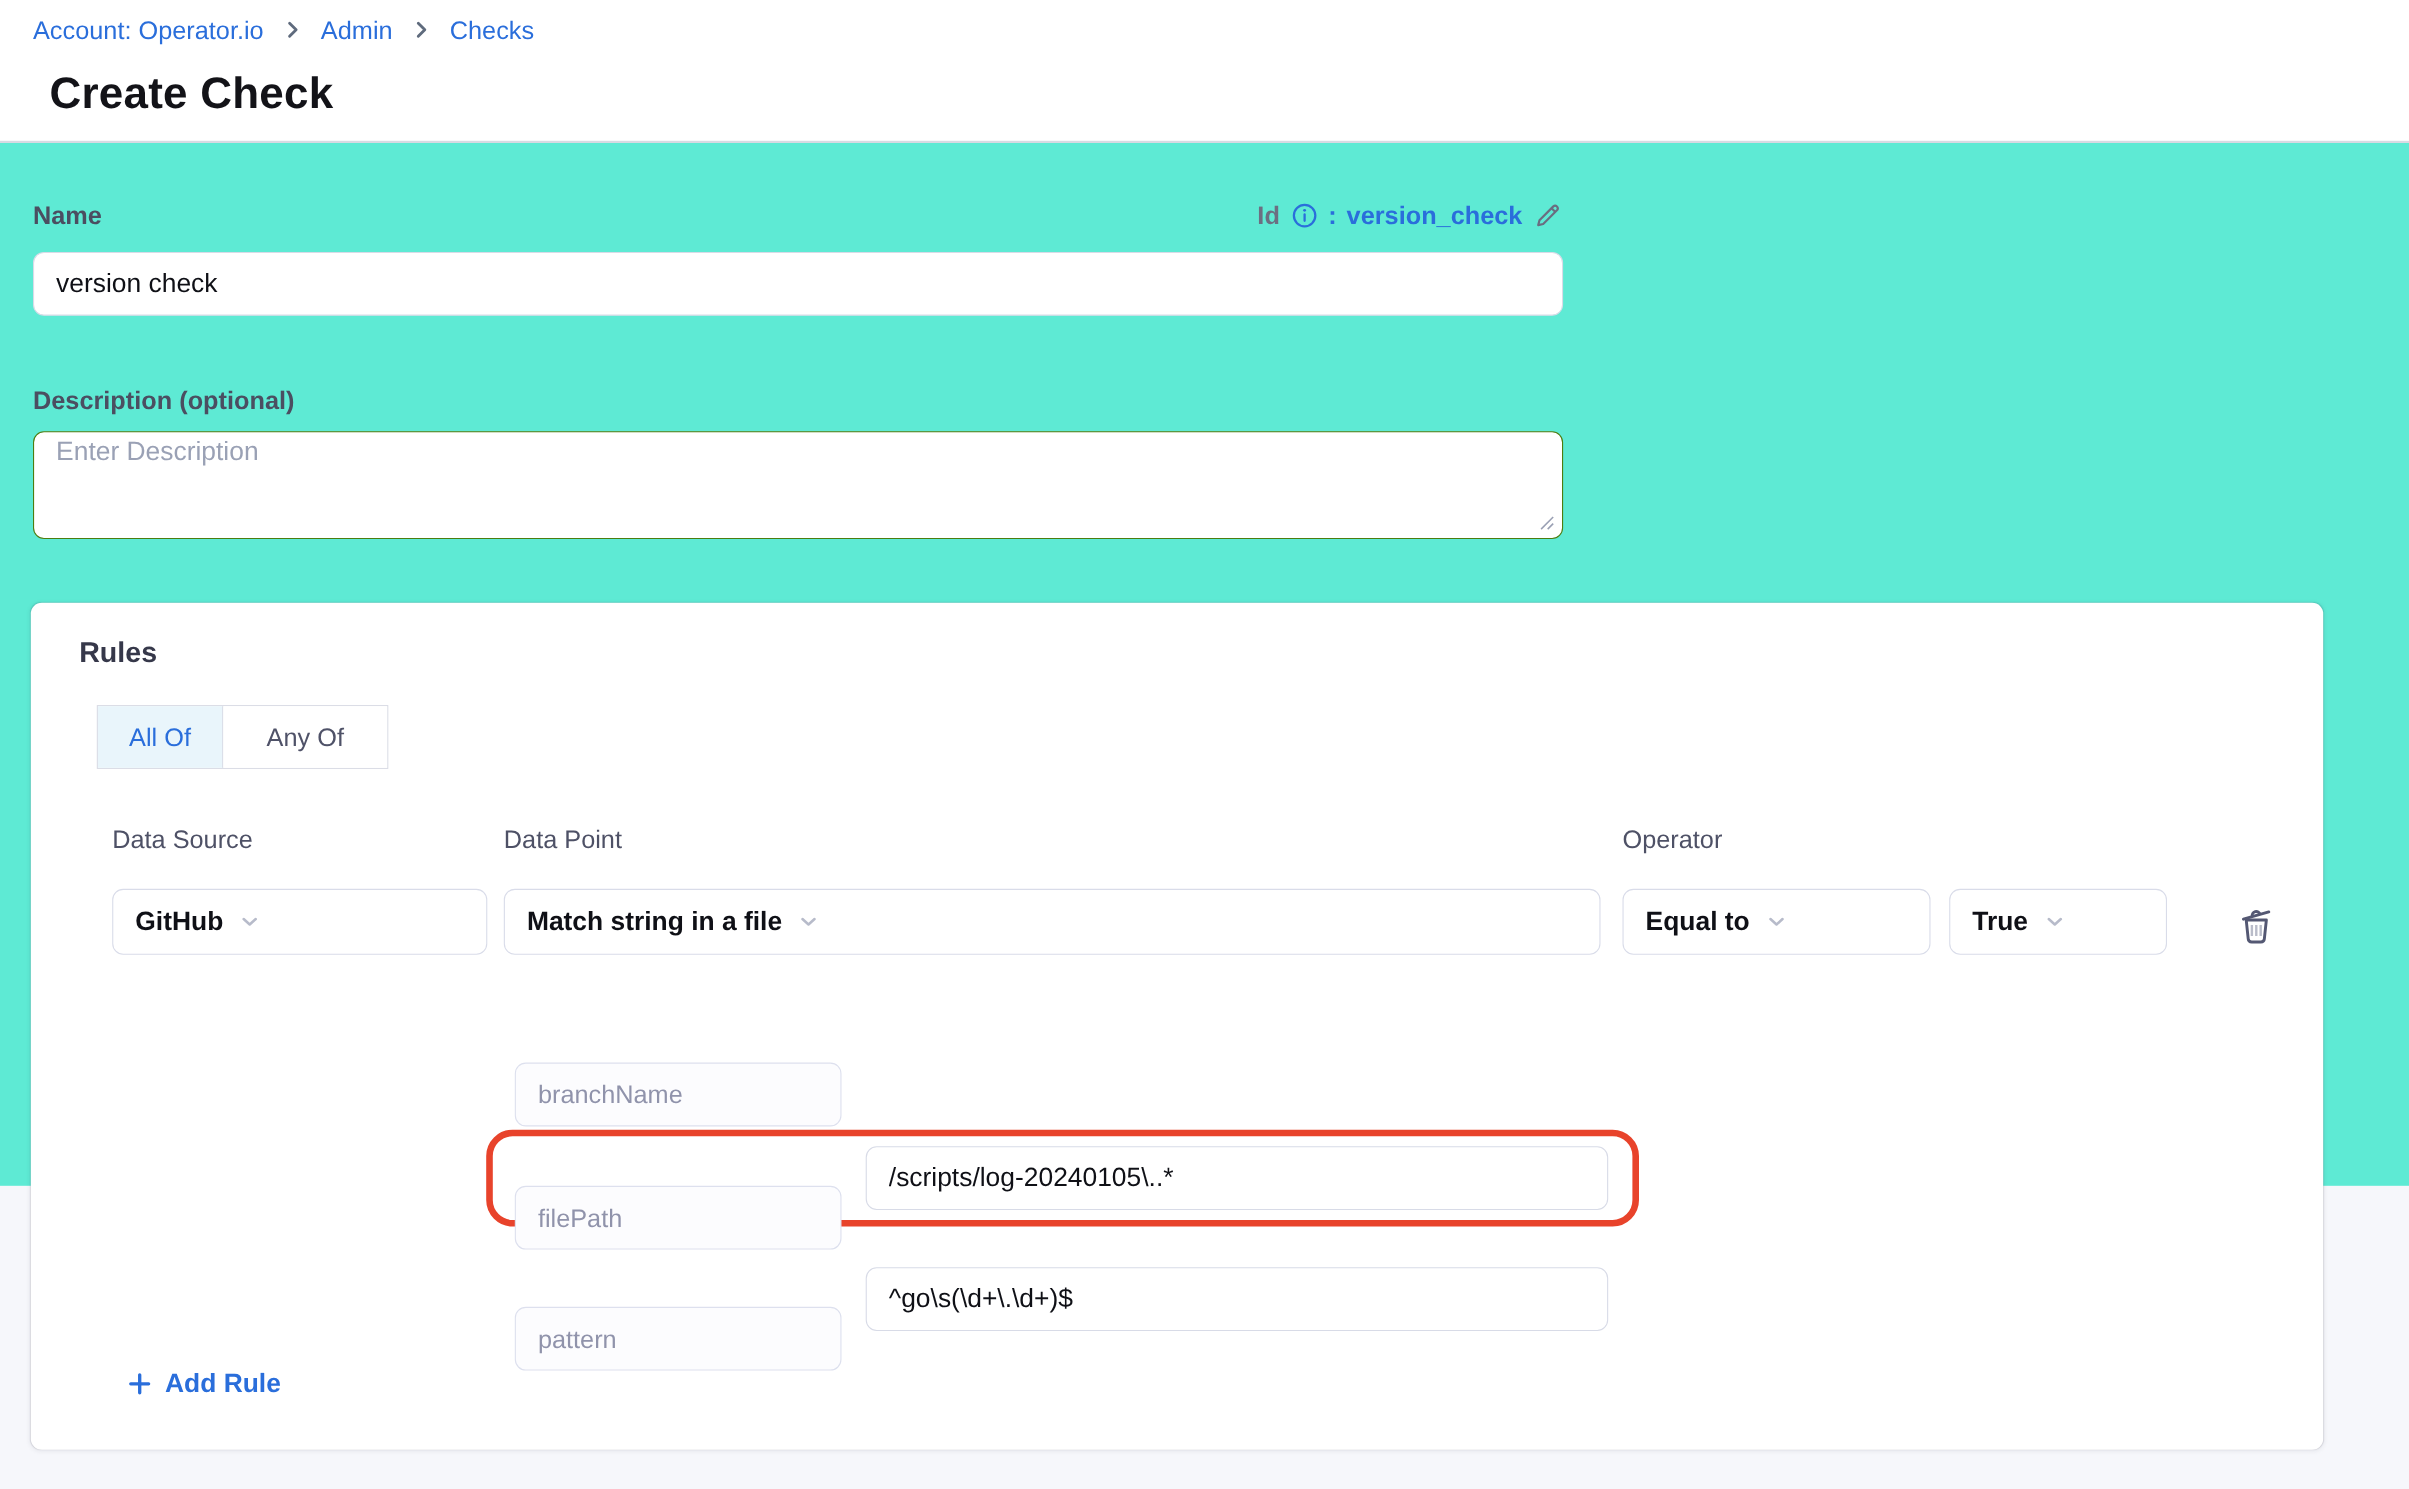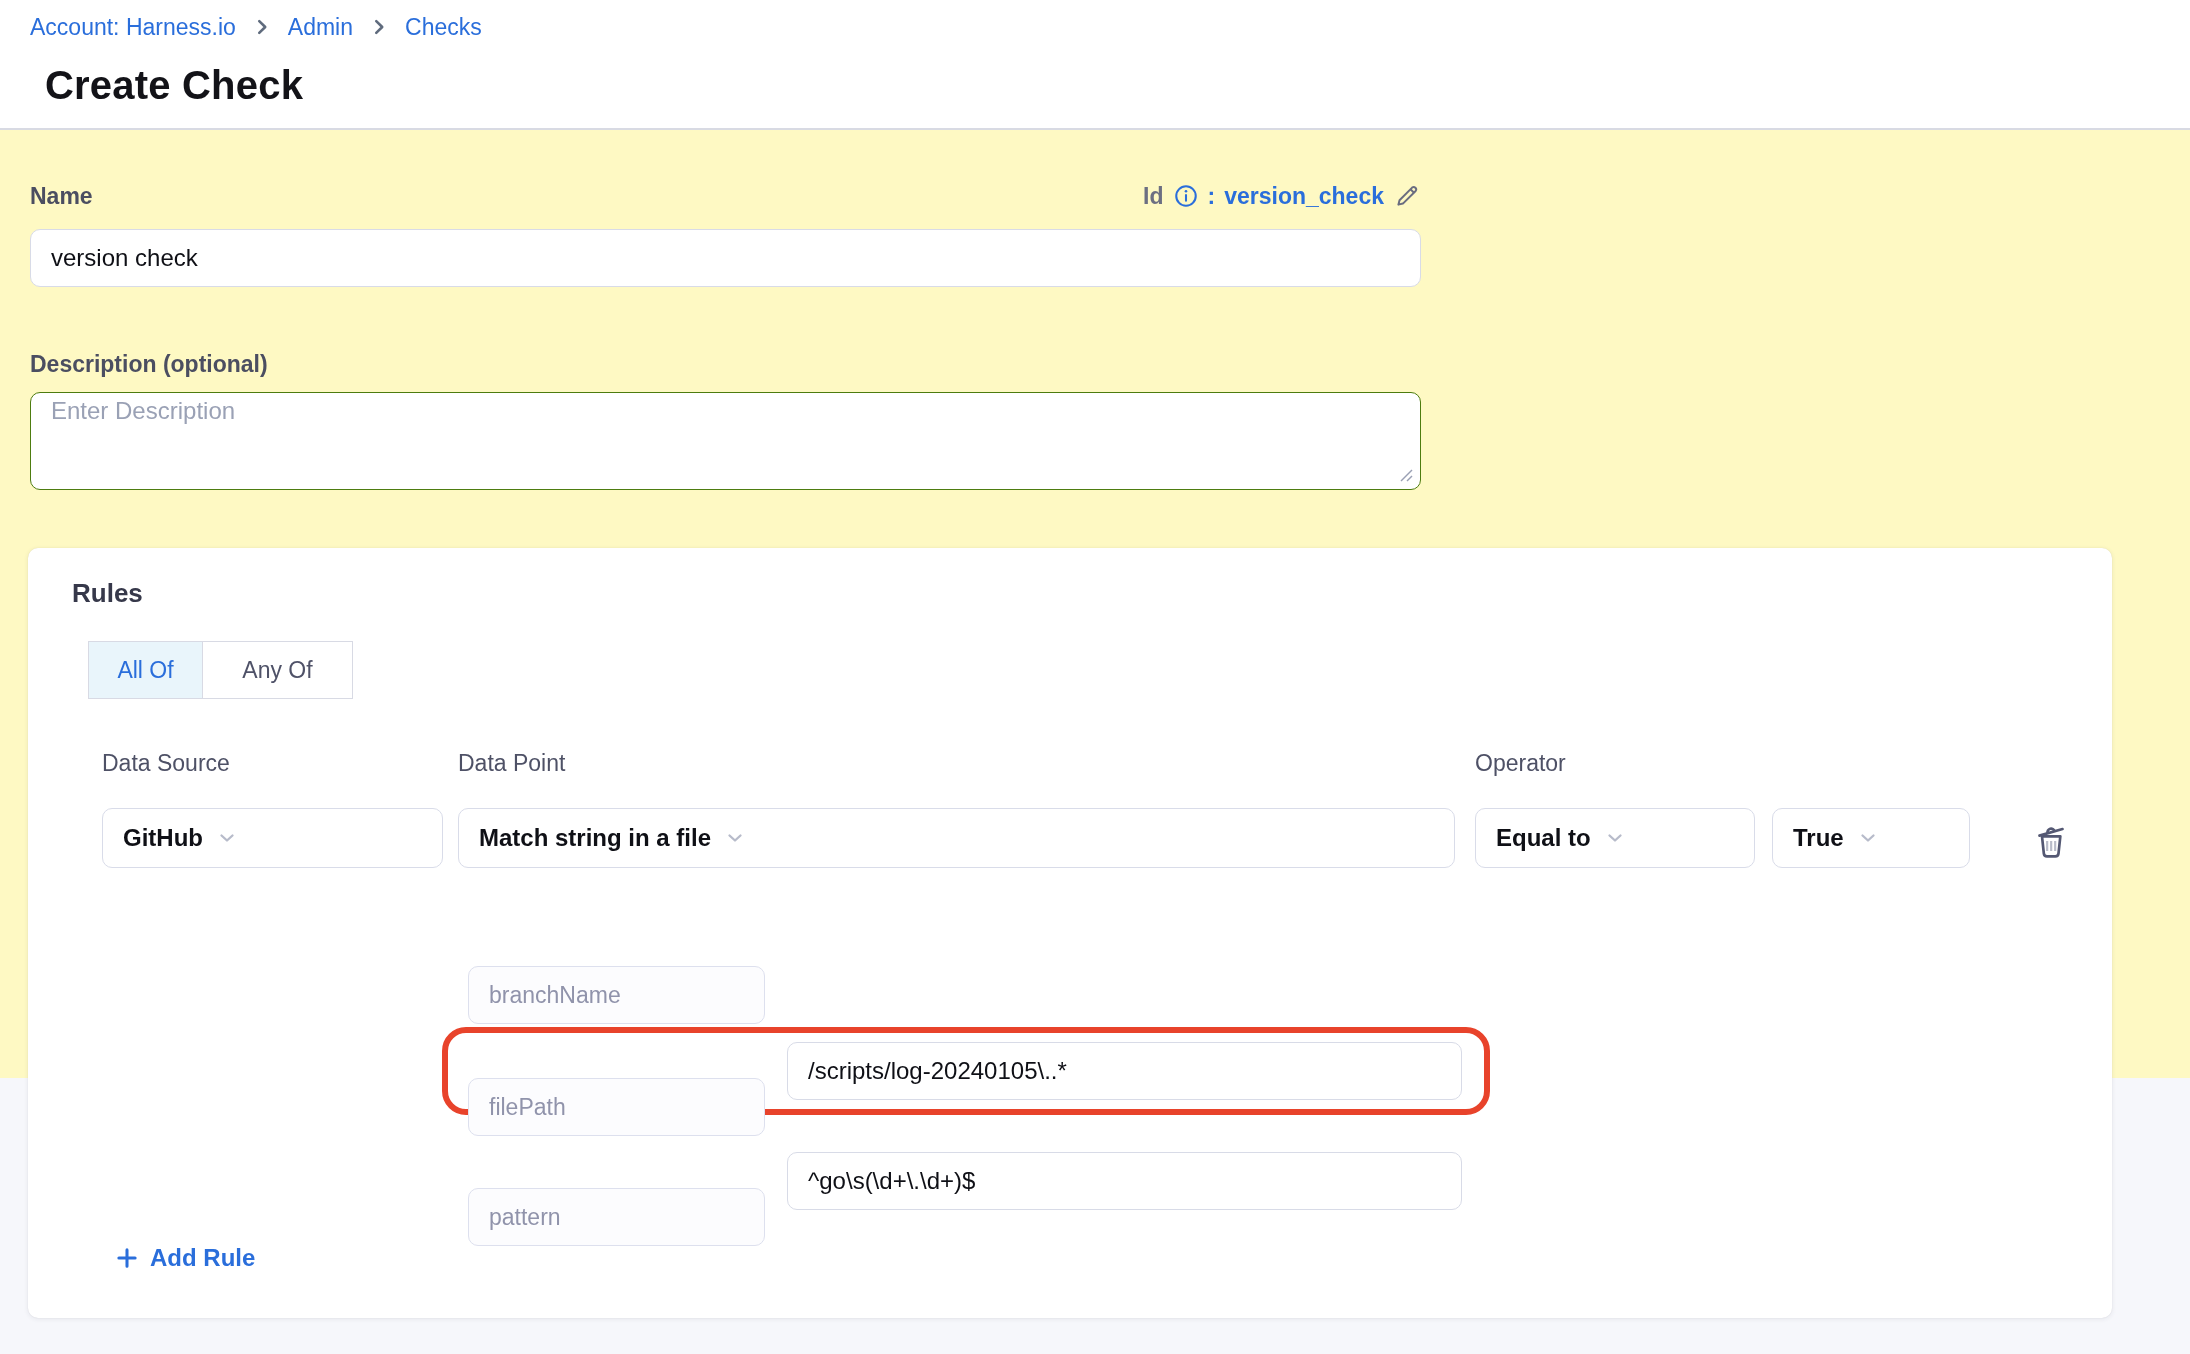--- a/index.html
+++ b/index.html
@@ -14,21 +14,21 @@
   .page-header{
     position:absolute;top:0;left:0;width:2190px;height:130px;
     background:#ffffff;border-bottom:2px solid #d8dae3;box-sizing:border-box;
   }
   .breadcrumb{position:absolute;left:30px;top:12px;display:flex;align-items:center;font-size:23px;line-height:30px;}
   .crumb{color:#2a6edb;text-decoration:none;cursor:pointer;white-space:nowrap;}
   .crumb-sep{margin:0 15px;display:flex;align-items:center;}
   .page-title{position:absolute;left:28px;top:46px;margin:17px;font-size:40px;font-weight:700;color:#131318;letter-spacing:.2px;}
 
   
-  .content{position:absolute;top:130px;left:0;width:2190px;height:948px;background:#fef9c3;}
+  .content{position:absolute;top:130px;left:0;width:2190px;height:948px;background:#5eead4;}
 
   .field-head{position:absolute;left:30px;top:52px;width:1391px;display:flex;justify-content:space-between;align-items:center;}
   .field-label{font-size:23px;font-weight:600;color:#4b4e61;}
   .id-row{display:flex;align-items:center;gap:9px;font-size:23px;}
   .id-label{color:#6c6f82;font-weight:600;}
   .id-colon{color:#2a6edb;font-weight:600;}
   .id-value{color:#2a6edb;font-weight:600;text-decoration:none;cursor:pointer;}
   .icon-btn{background:none;border:none;padding:0;margin:0;display:flex;align-items:center;cursor:pointer;}
 
   .text-input{
@@ -98,21 +98,21 @@
     font-family:"Liberation Sans","DejaVu Sans",sans-serif;
   }
 </style>
 </head>
 <body>
 
 <div class="screen">
 
   <header class="page-header">
     <nav class="breadcrumb">
-      <a class="crumb">Account: Harness.io</a>
+      <a class="crumb">Account: Operator.io</a>
       <span class="crumb-sep">
         <svg width="22" height="22" viewBox="0 0 24 24" fill="none">
             <path d="M9 5.5l6.5 6.5L9 18.5" stroke="#5f6b7d" stroke-width="2.8" stroke-linecap="round" stroke-linejoin="round"></path>
           </svg>
       </span>
       <a class="crumb">Admin</a>
       <span class="crumb-sep">
         <svg width="22" height="22" viewBox="0 0 24 24" fill="none">
             <path d="M9 5.5l6.5 6.5L9 18.5" stroke="#5f6b7d" stroke-width="2.8" stroke-linecap="round" stroke-linejoin="round"></path>
           </svg>

